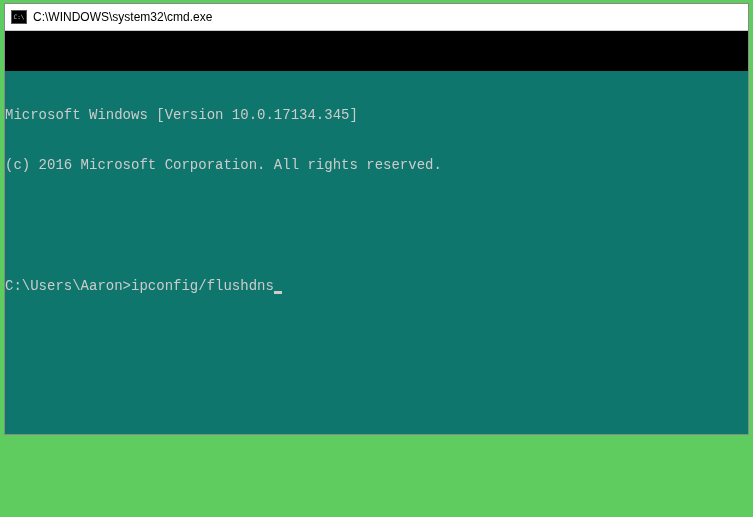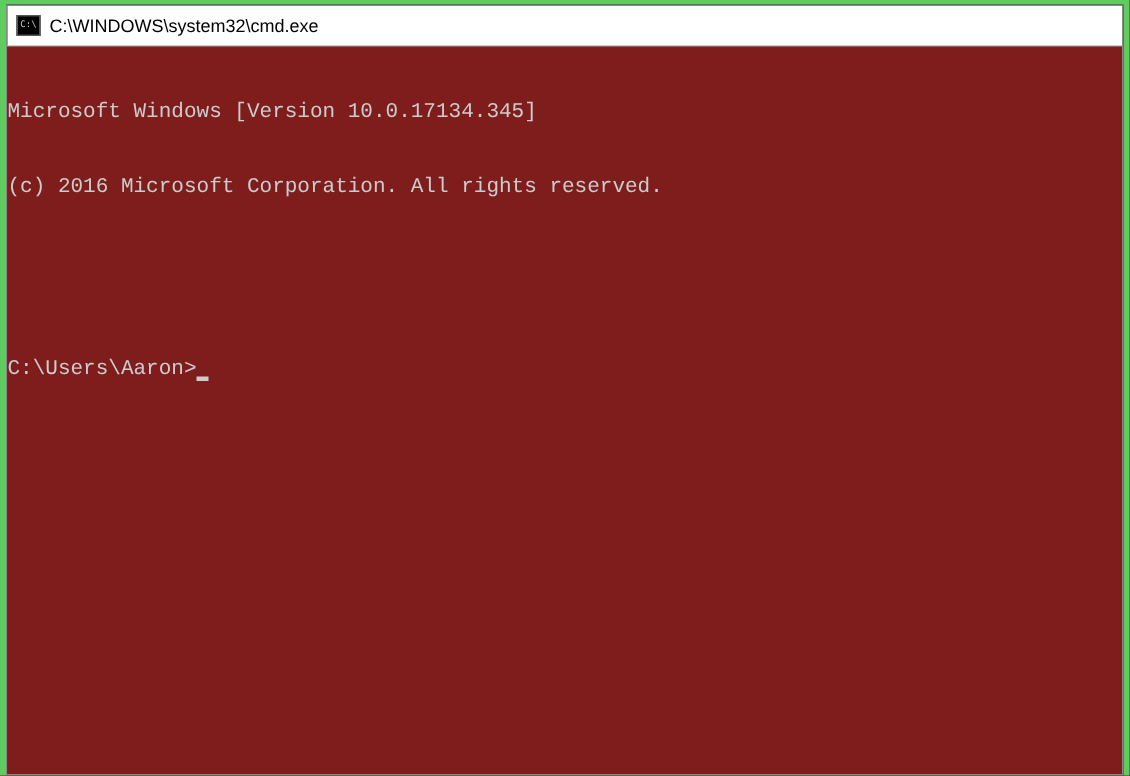--- a/index.html
+++ b/index.html
@@ -12,25 +12,26 @@
       width: 753px;
       height: 517px;
       overflow: hidden;
       font-family: "Segoe UI", Arial, sans-serif;
     }
     .window {
       position: absolute;
       top: 3px;
       left: 4px;
       width: 745px;
-      height: 514px;
+      height: 432px;
       background: #000;
       border: 1px solid #888;
       display: flex;
       flex-direction: column;
+      gap: 40px;
     }
     .titlebar {
       height: 27px;
       background: #fff;
       display: flex;
       align-items: center;
       padding: 0 6px;
       border-bottom: 1px solid #ccc;
     }
     .app-icon {
@@ -50,21 +51,21 @@
       font-size: 6px;
       font-family: monospace;
       line-height: 1;
     }
     .title-text {
       font-size: 12px;
       color: #000;
     }
     .terminal {
       flex: 1;
-      background: #7f1d1d;
+      background: #0f766e;
       color: #ccc;
       font-family: Consolas, "Courier New", monospace;
       font-size: 14px;
       line-height: 1.2;
       padding: 2px 0 0 0;
       white-space: pre;
       overflow: hidden;
     }
     .line {
       min-height: 17px;
@@ -92,16 +93,16 @@
 <div class="window">
   <div class="titlebar">
     <div class="app-icon"></div>
     <div class="title-text">C:\WINDOWS\system32\cmd.exe</div>
   </div>
   <div class="terminal">
     <div class="line">Microsoft Windows [Version 10.0.17134.345]</div>
     <div class="line">(c) 2016 Microsoft Corporation. All rights reserved.</div>
     <div class="line"></div>
     <div class="prompt-line">
-      <span>C:\Users\Aaron&gt;</span><span class="cursor"></span>
+      <span>C:\Users\Aaron&gt;</span><span>ipconfig/flushdns</span><span class="cursor"></span>
     </div>
   </div>
 </div>
 
 </body></html>

